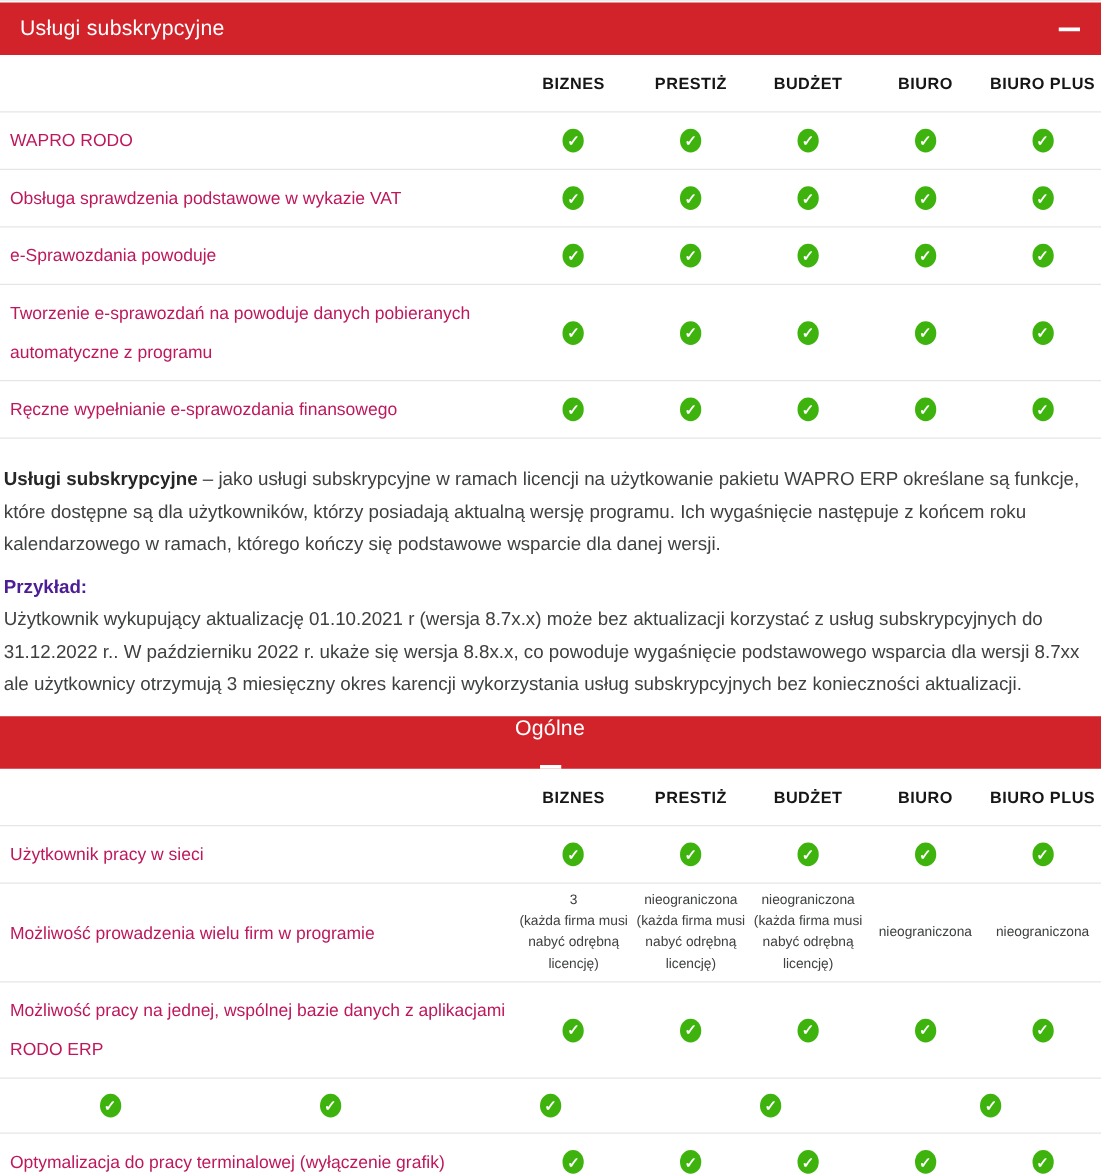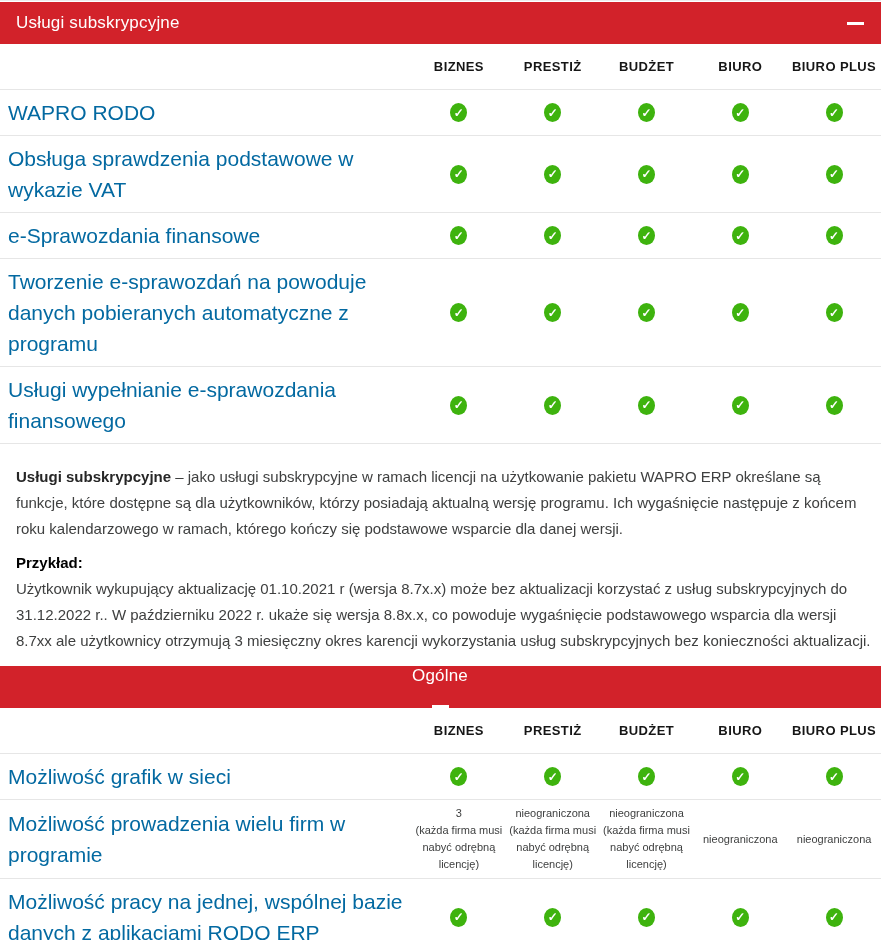--- a/index.html
+++ b/index.html
@@ -35,23 +35,23 @@
   .trow {
     display: flex;
     align-items: center;
     border-bottom: 1px solid #e6e6e6;
     min-height: 44px;
   }
   .trow-head { height: 46px; }
   .lblcol {
     flex: 0 0 412px;
     padding: 7px 0 7px 8px;
-    font-size: 21px;
+    font-size: 14px;
     line-height: 31px;
-    color: #0369a1;
+    color: #be185d;
   }
   .cells { flex: 1; display: flex; align-self: stretch; }
   .cell {
     flex: 1 1 0;
     display: flex;
     flex-direction: column;
     align-items: center;
     justify-content: center;
     text-align: center;
     padding: 5px 2px;
@@ -71,29 +71,29 @@
     font-size: 12px;
     font-weight: 700;
     display: flex;
     align-items: center;
     justify-content: center;
     line-height: 1;
   }
   .cv-main, .cv-note { font-size: 11px; line-height: 17px; color: #3f4040; }
 
   
-  .desc-wrap { padding: 20px 10px 12px 16px; }
+  .desc-wrap { padding: 20px 10px 12px 3px; }
   .desc { margin: 0; font-size: 15px; line-height: 26px; color: #3f4040; }
   .desc .lead { font-weight: 700; color: #262626; }
   .example-head {
     margin: 8px 0 0;
     font-size: 15px;
     line-height: 26px;
     font-weight: 700;
-    color: #000000;
+    color: #4c1d95;
   }
 </style>
 </head>
 <body>
 
 <div class="hairline"></div>
 
 <section>
   <header class="band">
     <span class="band-title">Usługi subskrypcyjne</span>
@@ -146,21 +146,21 @@
           </div>
           <div class="cell">
             <span class="check-icon">✓</span>
           </div>
           <div class="cell">
             <span class="check-icon">✓</span>
           </div>
         </div>
     </div>
     <div class="trow">
-      <div class="lblcol">e-Sprawozdania finansowe</div>
+      <div class="lblcol">e-Sprawozdania powoduje</div>
       <div class="cells">
           <div class="cell">
             <span class="check-icon">✓</span>
           </div>
           <div class="cell">
             <span class="check-icon">✓</span>
           </div>
           <div class="cell">
             <span class="check-icon">✓</span>
           </div>
@@ -186,21 +186,21 @@
           </div>
           <div class="cell">
             <span class="check-icon">✓</span>
           </div>
           <div class="cell">
             <span class="check-icon">✓</span>
           </div>
         </div>
     </div>
     <div class="trow">
-      <div class="lblcol">Usługi wypełnianie e-sprawozdania finansowego</div>
+      <div class="lblcol">Ręczne wypełnianie e-sprawozdania finansowego</div>
       <div class="cells">
           <div class="cell">
             <span class="check-icon">✓</span>
           </div>
           <div class="cell">
             <span class="check-icon">✓</span>
           </div>
           <div class="cell">
             <span class="check-icon">✓</span>
           </div>
@@ -233,21 +233,21 @@
       <div class="cells">
         <div class="cell colhead">BIZNES</div>
         <div class="cell colhead">PRESTIŻ</div>
         <div class="cell colhead">BUDŻET</div>
         <div class="cell colhead">BIURO</div>
         <div class="cell colhead">BIURO PLUS</div>
       </div>
     </div>
 
     <div class="trow">
-      <div class="lblcol">Możliwość grafik w sieci</div>
+      <div class="lblcol">Użytkownik pracy w sieci</div>
       <div class="cells">
           <div class="cell">
             <span class="check-icon">✓</span>
           </div>
           <div class="cell">
             <span class="check-icon">✓</span>
           </div>
           <div class="cell">
             <span class="check-icon">✓</span>
           </div>

